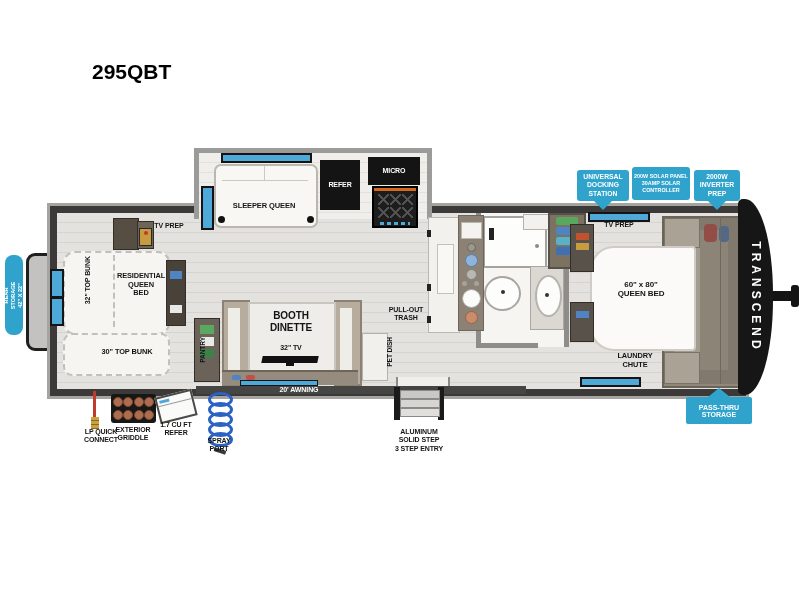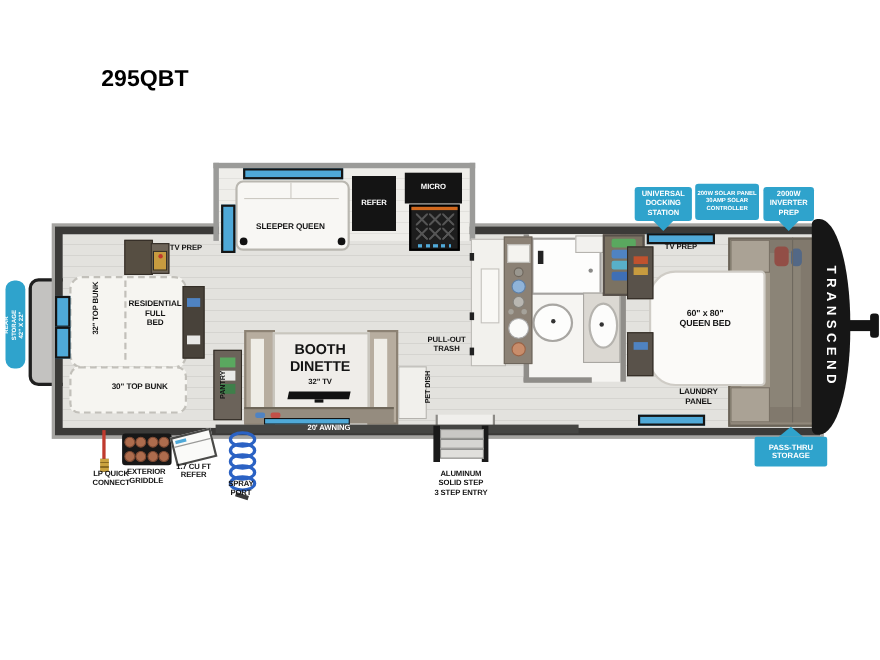--- a/index.html
+++ b/index.html
@@ -98,21 +98,21 @@
   <div class="cab" style="left:137px;top:221px;width:15px;height:26px;background:#6e655a;"></div>
   <div class="abs" style="left:139px;top:228px;width:11px;height:16px;background:#c79b3f;border:1px solid #2a2a2a;z-index:9;">
     <div style="width:4px;height:4px;background:#c0392b;border-radius:50%;margin:2px auto;"></div>
   </div>
   <div class="lbl" style="left:150px;top:222px;width:38px;font-size:7px;">TV PREP</div>
 
   <div class="dash" style="left:63px;top:251px;width:103px;height:80px;"></div>
   <div class="abs" style="left:113px;top:255px;width:0;height:72px;border-left:2px dashed #c2c0ba;z-index:7;"></div>
   <div class="lbl vert" style="left:55px;top:276px;width:66px;font-size:7px;">32" TOP BUNK</div>
   <div class="lbl" style="left:110px;top:272px;width:62px;font-size:7.4px;">RESIDENTIAL
-FULL
+QUEEN
 BED</div>
   <div class="dash" style="left:63px;top:333px;width:103px;height:39px;border-radius:9px;"></div>
   <div class="lbl" style="left:92px;top:348px;width:70px;font-size:7.4px;">30" TOP BUNK</div>
 
   <div class="cab" style="left:166px;top:260px;width:18px;height:64px;background:#48423a;">
     <div style="width:12px;height:8px;background:#4f83c2;margin:10px auto 4px;"></div>
     <div style="width:12px;height:8px;background:#e8e8e6;margin:26px auto 0;"></div>
   </div>
 
   <div class="cab" style="left:194px;top:318px;width:24px;height:62px;background:#6b635a;">
@@ -122,21 +122,21 @@
   </div>
   <div class="lbl vert" style="left:184px;top:346px;width:38px;font-size:6.6px;">PANTRY</div>
 
   <div class="abs" style="left:222px;top:300px;width:24px;height:82px;background:#b7ad9f;border:2px solid #8c8274;z-index:7;">
     <div style="position:absolute;left:4px;top:6px;width:12px;height:64px;background:#efede7;"></div>
   </div>
   <div class="abs" style="left:334px;top:300px;width:24px;height:82px;background:#b7ad9f;border:2px solid #8c8274;z-index:7;">
     <div style="position:absolute;left:4px;top:6px;width:12px;height:64px;background:#efede7;"></div>
   </div>
   <div class="abs" style="left:248px;top:302px;width:84px;height:72px;background:#efede9;border:2px solid #c9c6be;z-index:8;"></div>
-  <div class="lbl" style="left:262px;top:310px;width:58px;font-size:13px;">BOOTH
+  <div class="lbl" style="left:262px;top:310px;width:58px;font-size:10px;">BOOTH
 DINETTE</div>
   <div class="lbl" style="left:272px;top:344px;width:38px;font-size:7px;">32" TV</div>
   <div class="abs" style="left:262px;top:356px;width:56px;height:7px;background:#111;transform:skewX(-12deg);z-index:9;"></div>
   <div class="abs" style="left:286px;top:363px;width:8px;height:3px;background:#111;z-index:9;"></div>
   <div class="abs" style="left:222px;top:370px;width:136px;height:13px;background:#958c7f;border-top:2px solid #6e6659;z-index:8;">
     <div style="position:absolute;left:10px;top:3px;width:9px;height:5px;background:#4f83c2;border-radius:2px;"></div>
     <div style="position:absolute;left:24px;top:3px;width:9px;height:5px;background:#c25048;border-radius:2px;"></div>
   </div>
   <div class="win" style="left:240px;top:380px;width:76px;height:4px;border-width:1px;"></div>
 
@@ -204,21 +204,21 @@
   </div>
   <div class="abs" style="left:664px;top:218px;width:34px;height:28px;background:#aaa295;border:1px solid #7a7266;z-index:7;"></div>
   <div class="abs" style="left:664px;top:352px;width:34px;height:30px;background:#aaa295;border:1px solid #7a7266;z-index:7;"></div>
   <div class="abs" style="left:704px;top:224px;width:13px;height:18px;background:#b03a33;border-radius:4px;z-index:8;"></div>
   <div class="abs" style="left:719px;top:226px;width:10px;height:16px;background:#3c68a8;border-radius:4px;z-index:8;"></div>
 
   <div class="abs" style="left:590px;top:246px;width:102px;height:101px;background:#fbfaf8;border:2px solid #cfccc6;border-radius:24px 4px 4px 24px;z-index:7;"></div>
   <div class="lbl" style="left:600px;top:280px;width:82px;font-size:8px;">60" x 80"
 QUEEN BED</div>
   <div class="lbl" style="left:608px;top:352px;width:54px;font-size:7.4px;">LAUNDRY
-PANEL</div>
+CHUTE</div>
 
   <div class="abs" style="left:700px;top:216px;width:42px;height:168px;background:rgba(110,104,94,0.45);z-index:9;">
     <div style="position:absolute;left:20px;top:0;width:1px;height:100%;background:#6e685e;"></div>
   </div>
 
   <div class="abs" style="left:770px;top:291px;width:27px;height:10px;background:#141414;z-index:10;"></div>
   <div class="abs" style="left:791px;top:285px;width:8px;height:22px;background:#141414;border-radius:3px;z-index:10;"></div>
   <div class="abs" style="left:738px;top:199px;width:35px;height:196px;background:#161616;border-radius:5px 28px 28px 5px / 5px 95px 95px 5px;z-index:11;">
     <span style="position:absolute;left:50%;top:50%;width:180px;margin-left:-90px;margin-top:-7px;
                  transform:rotate(90deg);color:#fff;font-weight:bold;font-size:12px;

